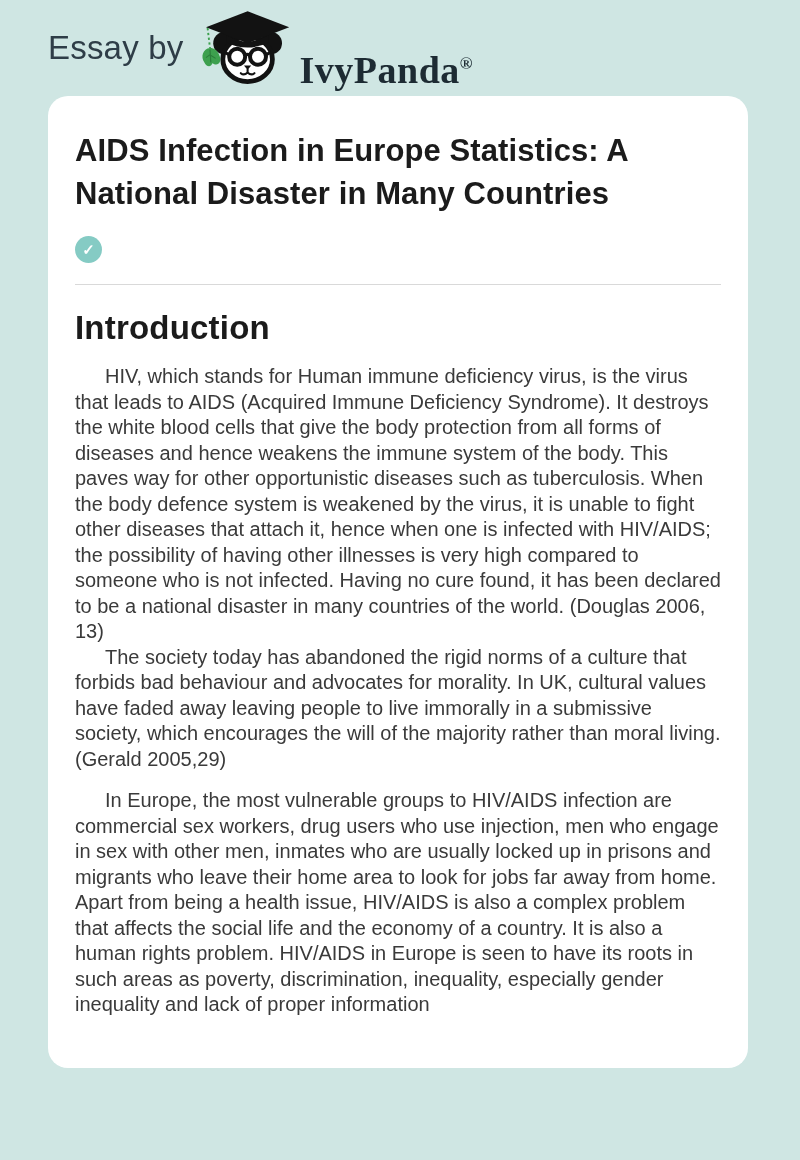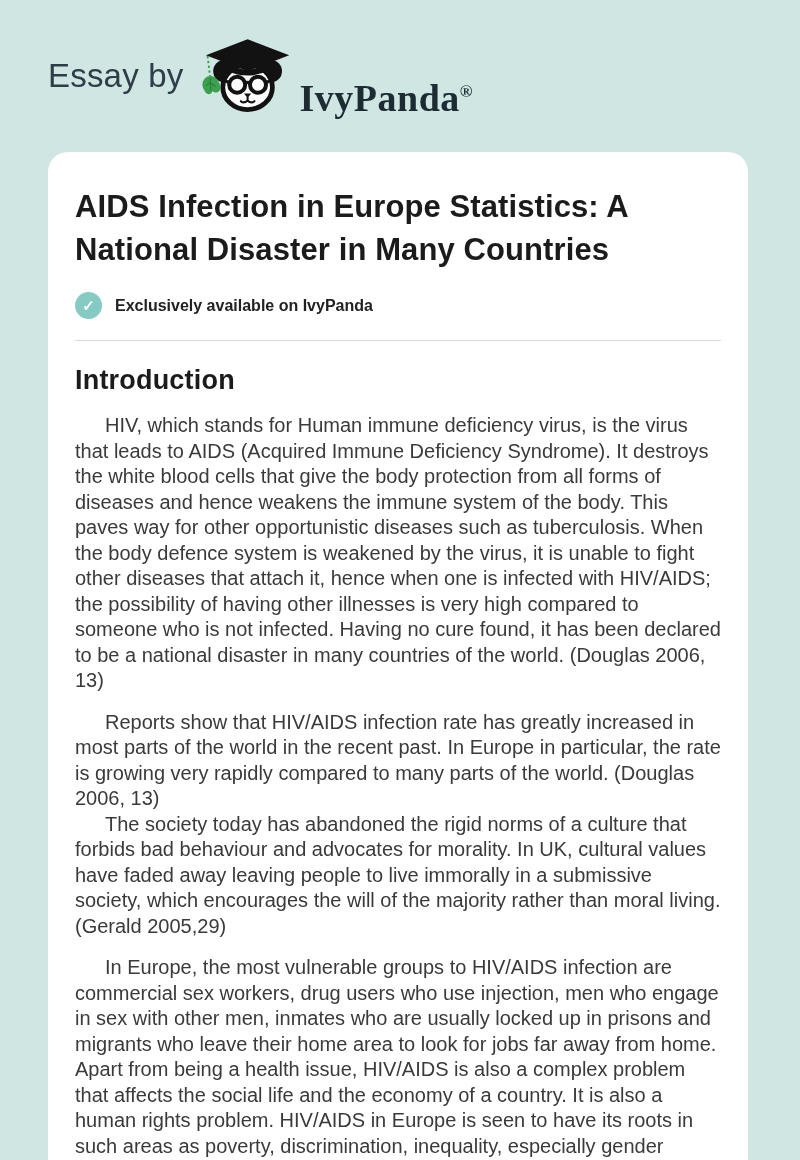--- a/index.html
+++ b/index.html
@@ -9,21 +9,21 @@
   body {
     width: 800px;
     height: 1160px;
     background: #cfe6e3;
     font-family: "Liberation Sans", sans-serif;
     overflow: hidden;
   }
 
   
   .site-header {
-    height: 152px;
+    height: 96px;
     display: flex;
     align-items: center;
     padding-left: 48px;
     box-sizing: border-box;
   }
   .essay-by {
     font-size: 33px;
     color: #2e3d47;
     letter-spacing: 0.2px;
   }
@@ -96,21 +96,21 @@
   }
 
   hr.divider {
     border: none;
     border-top: 1px solid #d9d9d9;
     margin: 0 0 8px 0;
   }
 
   h2.section-heading {
     margin: 24px 0 17px 0;
-    font-size: 27px;
+    font-size: 33px;
     font-weight: bold;
     color: #1b1b1b;
     letter-spacing: 0.2px;
   }
 
   p.body-para {
     margin: 0 0 16px 0;
     font-size: 20px;
     line-height: 25.5px;
     color: #3a3a3a;
@@ -154,28 +154,26 @@
     </span>
     <span class="brand-name"><span>IvyPanda</span><sup>®</sup></span>
   </span>
 </header>
 
 <main class="card">
   <h1 class="article-title">AIDS Infection in Europe Statistics: A National Disaster in Many Countries</h1>
 
   <div class="availability">
     <span class="check-circle">✓</span>
-    <span class="availability-label">Exclusively available on IvyPanda</span>
   </div>
 
   <hr class="divider">
 
   <section>
     <h2 class="section-heading">Introduction</h2>
     <p class="body-para">HIV, which stands for Human immune deficiency virus, is the virus that leads to AIDS (Acquired Immune Deficiency Syndrome). It destroys the white blood cells that give the body protection from all forms of diseases and hence weakens the immune system of the body. This paves way for other opportunistic diseases such as tuberculosis. When the body defence system is weakened by the virus, it is unable to fight other diseases that attach it, hence when one is infected with HIV/AIDS; the possibility of having other illnesses is very high compared to someone who is not infected. Having no cure found, it has been declared to be a national disaster in many countries of the world. (Douglas 2006, 13)</p>
-    <p class="body-para">Reports show that HIV/AIDS infection rate has greatly increased in most parts of the world in the recent past. In Europe in particular, the rate is growing very rapidly compared to many parts of the world. (Douglas 2006, 13)</p>
   </section>
 
   <section>
     <p class="body-para">The society today has abandoned the rigid norms of a culture that forbids bad behaviour and advocates for morality. In UK, cultural values have faded away leaving people to live immorally in a submissive society, which encourages the will of the majority rather than moral living. (Gerald 2005,29)</p>
     <p class="body-para">In Europe, the most vulnerable groups to HIV/AIDS infection are commercial sex workers, drug users who use injection, men who engage in sex with other men, inmates who are usually locked up in prisons and migrants who leave their home area to look for jobs far away from home. Apart from being a health issue, HIV/AIDS is also a complex problem that affects the social life and the economy of a country. It is also a human rights problem. HIV/AIDS in Europe is seen to have its roots in such areas as poverty, discrimination, inequality, especially gender inequality and lack of proper information</p>
   </section>
 </main>
 
 </body></html>

